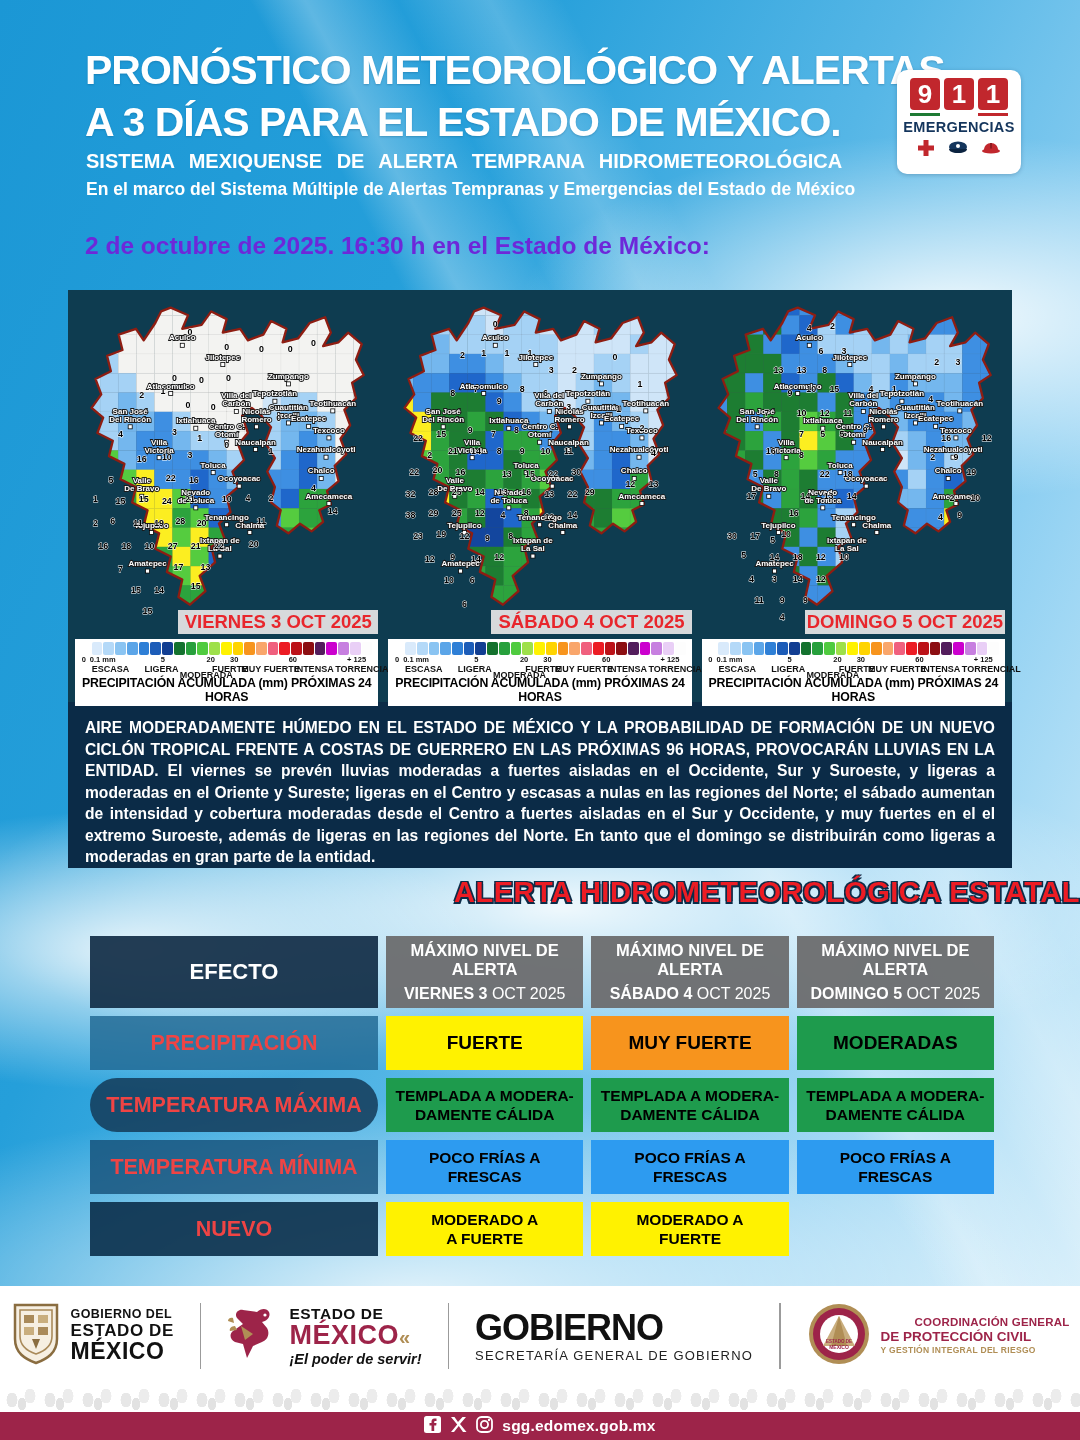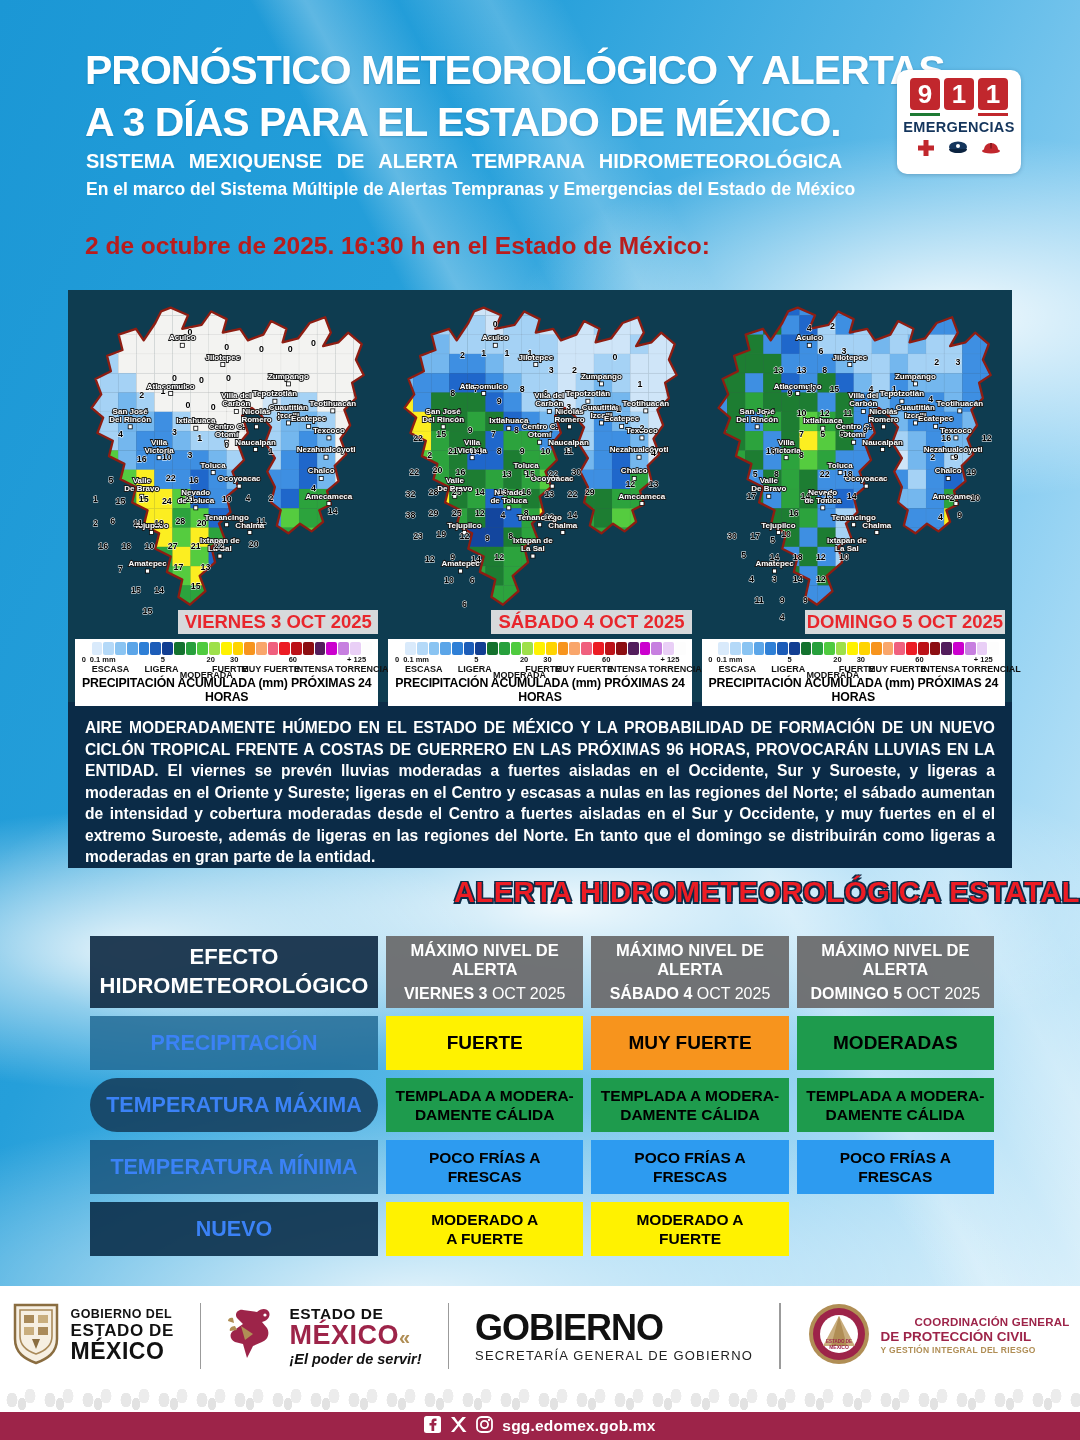--- a/index.html
+++ b/index.html
@@ -12,21 +12,21 @@
       radial-gradient(ellipse 820px 240px at 52% 63%, rgba(255,255,255,.9), rgba(255,255,255,0) 72%),
       radial-gradient(ellipse 900px 280px at 38% 90%, rgba(255,255,255,.8), rgba(255,255,255,0) 70%),
       linear-gradient(62deg, rgba(255,255,255,0) 55%, rgba(255,255,255,.28) 58%, rgba(255,255,255,0) 63%, rgba(255,255,255,.22) 68%, rgba(255,255,255,0) 72%),
       linear-gradient(115deg,#1B97D5 0%,#259FDA 30%,#55B6E6 52%,#8FD0F2 72%,#C2E6F8 88%,#E4F4FC 100%);
   }
   .abs{position:absolute;}
   
   .title{left:85px;top:44px;color:#fff;font-weight:bold;font-size:41px;line-height:1.28;letter-spacing:-1px;text-shadow:0 1px 2px rgba(0,60,100,.25);}
   .sub1{left:86px;top:150px;color:#fff;font-weight:bold;font-size:20px;word-spacing:9px;}
   .sub2{left:86px;top:179px;color:#fff;font-weight:bold;font-size:17.5px;}
-  .dateline{left:85px;top:232px;color:#b91c1c;font-weight:bold;font-size:24.5px;}
+  .dateline{left:85px;top:232px;color:#6d28d9;font-weight:bold;font-size:24.5px;}
   
   .badge{left:897px;top:70px;width:124px;height:104px;background:#fff;border-radius:10px;box-shadow:0 1px 4px rgba(0,40,80,.25);padding:8px 6px 4px;box-sizing:border-box;text-align:center;}
   .badge .digits{display:flex;justify-content:center;gap:4px;}
   .badge .digit{width:30px;height:32px;background:#C1272D;color:#fff;font-weight:bold;font-size:26px;line-height:32px;border-radius:4px;}
   .badge .ul{display:flex;justify-content:center;gap:4px;margin-top:3px;}
   .badge .ul i{display:block;width:30px;height:3px;}
   .badge .ul i:nth-child(1){background:#1E7A34;}
   .badge .ul i:nth-child(2){background:transparent;}
   .badge .ul i:nth-child(3){background:#C1272D;}
   .badge .emg{color:#14355C;font-weight:bold;font-size:14.5px;letter-spacing:.3px;margin-top:3px;}
@@ -49,21 +49,21 @@
   
   .text-panel{left:68px;top:702px;width:944px;height:166px;background:#0B2B47;box-sizing:border-box;padding:15px 17px;color:#fff;font-weight:bold;font-size:15.6px;line-height:1.38;text-align:justify;}
   
   .alert-title{left:0;top:876px;width:1080px;text-align:right;color:#EC1C24;font-weight:bold;font-size:29px;letter-spacing:.5px;text-shadow:-1.5px -1.5px 0 #0C2C48,1.5px -1.5px 0 #0C2C48,-1.5px 1.5px 0 #0C2C48,1.5px 1.5px 0 #0C2C48;}
   .alert-table{left:90px;top:936px;width:904px;display:grid;grid-template-columns:288px 1fr 1fr 1fr;gap:8px;}
   .th-effect{background:rgba(17,45,69,.92);color:#fff;font-weight:bold;font-size:22px;display:flex;flex-direction:column;justify-content:center;align-items:center;height:72px;text-align:center;line-height:1.3;}
   .th-day{background:rgba(109,110,113,.97);color:#fff;height:72px;display:flex;flex-direction:column;justify-content:center;align-items:center;text-align:center;}
   .th-day .t1{font-weight:bold;font-size:16.5px;line-height:1.15;white-space:pre-line;}
   .th-day .t2{font-size:16px;margin-top:7px;}
   .th-day .t2 b{font-weight:bold;}
-  .row-label{color:#3b82f6;font-weight:bold;font-size:21.5px;height:54px;display:flex;align-items:center;justify-content:center;text-align:center;}
+  .row-label{color:#ef4444;font-weight:bold;font-size:21.5px;height:54px;display:flex;align-items:center;justify-content:center;text-align:center;}
   .rl0{background:rgba(32,104,146,.82);}
   .rl1{background:rgba(20,62,92,.88);border-radius:27px;}
   .rl2{background:rgba(24,84,124,.84);}
   .rl3{background:rgba(13,50,78,.92);}
   .cell{height:54px;display:flex;align-items:center;justify-content:center;text-align:center;color:#000;font-weight:bold;font-size:15.5px;line-height:1.25;white-space:pre-line;}
   .cell.big{font-size:19px;}
   
   .footer{left:0;top:1286px;width:1080px;height:100px;background:#fff;display:flex;align-items:center;justify-content:center;gap:26px;}
   .fdiv{width:1.5px;height:66px;background:#9B9B9B;}
   .logo-block{display:flex;align-items:center;gap:10px;}
@@ -1502,21 +1502,20 @@
       </div>
   </div>
 </div>
 
 <div class="abs text-panel">AIRE MODERADAMENTE HÚMEDO EN EL ESTADO DE MÉXICO Y LA PROBABILIDAD DE FORMACIÓN DE UN NUEVO CICLÓN TROPICAL FRENTE A COSTAS DE GUERRERO EN LAS PRÓXIMAS 96 HORAS, PROVOCARÁN LLUVIAS EN LA ENTIDAD. El viernes se prevén lluvias moderadas a fuertes aisladas en el Occidente, Sur y Suroeste, y ligeras a moderadas en el Oriente y Sureste; ligeras en el Centro y escasas a nulas en las regiones del Norte; el sábado aumentan de intensidad y cobertura moderadas desde el Centro a fuertes aisladas en el Sur y Occidente, y muy fuertes en el el extremo Suroeste, además de ligeras en las regiones del Norte. En tanto que el domingo se distribuirán como ligeras a moderadas en gran parte de la entidad.</div>
 
 <div class="abs alert-title">ALERTA HIDROMETEOROLÓGICA ESTATAL</div>
 <div class="abs alert-table">
     <div class="th-effect">
       <div>EFECTO</div>
-      <div>HIDROMETEOROLÓGICO</div>
     </div>
     <div class="th-day">
       <div class="t1">MÁXIMO NIVEL DE
 ALERTA</div>
       <div class="t2"><b>VIERNES 3</b> OCT 2025</div>
     </div>
     <div class="th-day">
       <div class="t1">MÁXIMO NIVEL DE
 ALERTA</div>
       <div class="t2"><b>SÁBADO 4</b> OCT 2025</div>

